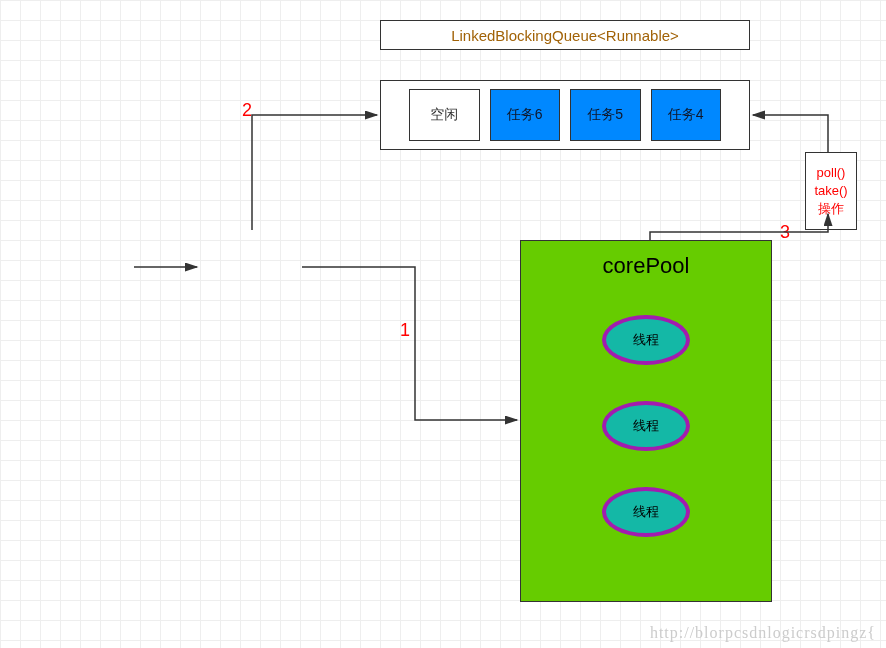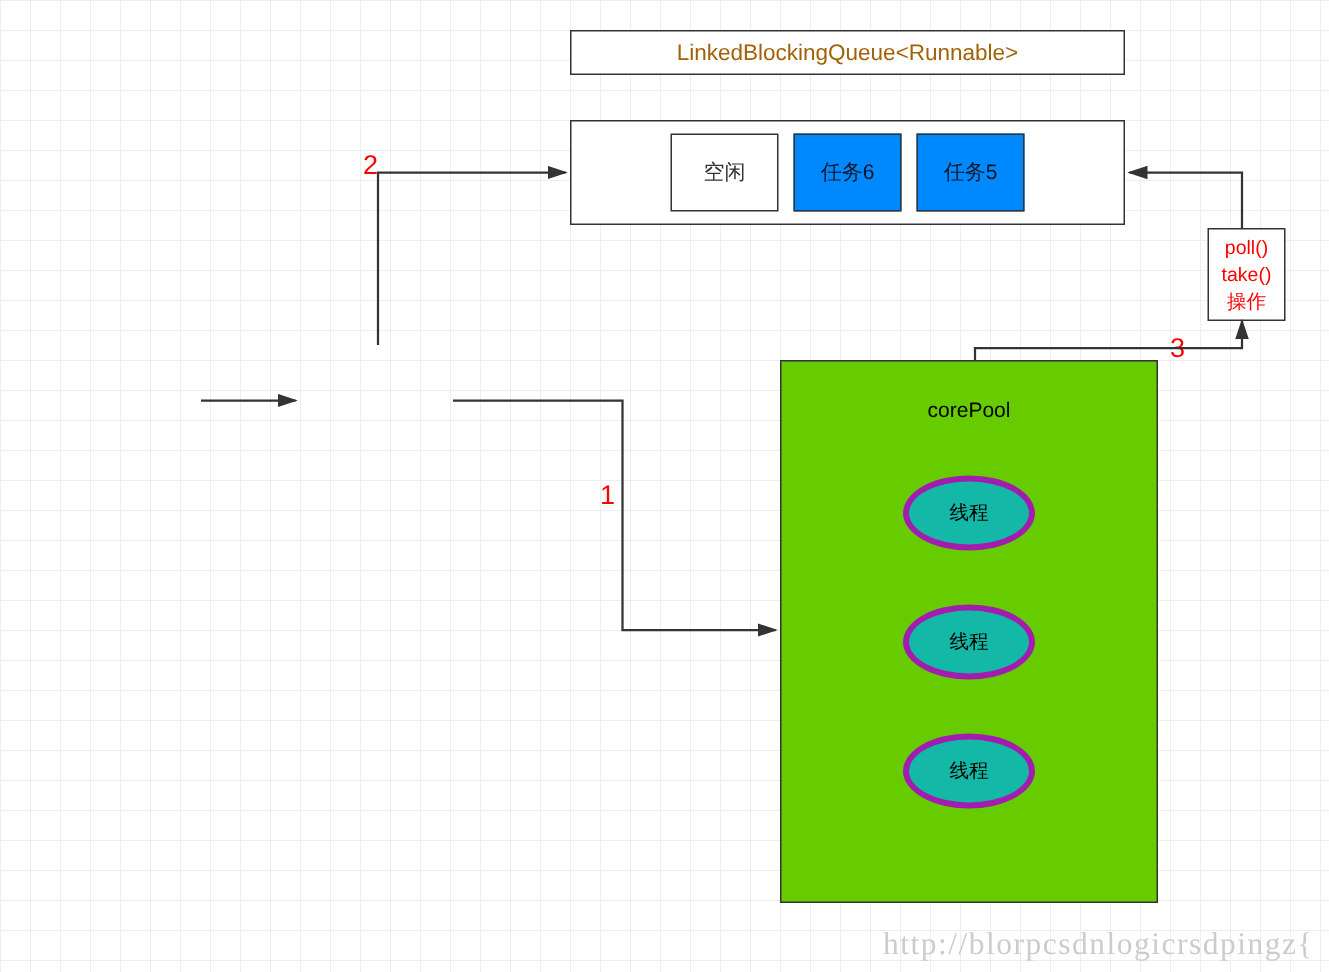--- a/index.html
+++ b/index.html
@@ -7,52 +7,53 @@
     background-image:linear-gradient(#eee 1px,transparent 1px),linear-gradient(90deg,#eee 1px,transparent 1px);
     background-size:20px 20px}
   .box{position:absolute;border:1px solid #333;background:#fff;display:flex;align-items:center;justify-content:center;font-size:14px;box-sizing:border-box}
   .main-thread{background:#6c0;border-radius:24px}
   .queue-title{border:1px solid #333;color:#a16207;font-size:15px}
   .queue-container{border:1px solid #333;padding:28px;gap:10px}
   .slot{width:70px;height:50px;border:1px solid #333;display:flex;align-items:center;justify-content:center;font-size:14px}
   .slot.empty{background:#fff;color:#333}
   .slot.task{background:#08f;color:#0f172a;border:1px solid #333}
   .corepool{background:#6c0;border:1px solid #333;flex-direction:column;justify-content:flex-start}
-  .corepool .title{margin-top:24px;font-size:14px;color:#000}
+  .corepool .title{margin-top:12px;font-size:22px;color:#000}
   .thread-oval{width:80px;height:42px;border:4px solid #a21caf;border-radius:50%;background:#14b8a6;display:flex;align-items:center;justify-content:center;font-size:13px;margin-top:36px}
   .poll-box{border:1px solid #333;color:#f00;font-size:13px;line-height:1.4;text-align:center;flex-direction:column}
   .num{position:absolute;color:#f00;font-size:18px}
   svg{position:absolute;top:0;left:0;pointer-events:none}
-  .watermark{position:absolute;right:10px;bottom:6px;color:#ccc;font-size:21px;letter-spacing:1px;font-family:Georgia,serif}
+  .watermark{position:absolute;right:10px;bottom:6px;color:#ccc;font-size:16px;letter-spacing:1px;font-family:Georgia,serif}
 </style>
 </head>
 <body>
 
 <div class="canvas">
 
 
 
   <div class="box queue-title" style="left:380px;top:20px;width:370px;height:30px">
     <span>LinkedBlockingQueue&lt;Runnable&gt;</span>
   </div>
 
   <div class="box queue-container" style="left:380px;top:80px;width:370px;height:70px;justify-content:center">
     <div class="slot empty">空闲</div>
     <div class="slot task">任务6</div>
     <div class="slot task">任务5</div>
+    <div class="slot task">任务4</div>
   </div>
 
   <div class="box corepool" style="left:520px;top:240px;width:252px;height:362px">
     <div class="title">corePool</div>
     <div class="thread-oval">线程</div>
     <div class="thread-oval">线程</div>
     <div class="thread-oval">线程</div>
   </div>
 
-  <div class="box poll-box" style="left:805px;top:152px;width:52px;height:62px">
+  <div class="box poll-box" style="left:805px;top:152px;width:52px;height:78px">
     <span>poll()</span>
     <span>take()</span>
     <span>操作</span>
   </div>
 
   <div class="num" style="left:400px;top:320px">1</div>
   <div class="num" style="left:242px;top:100px">2</div>
   <div class="num" style="left:780px;top:222px">3</div>
 
   <svg width="886" height="648">

